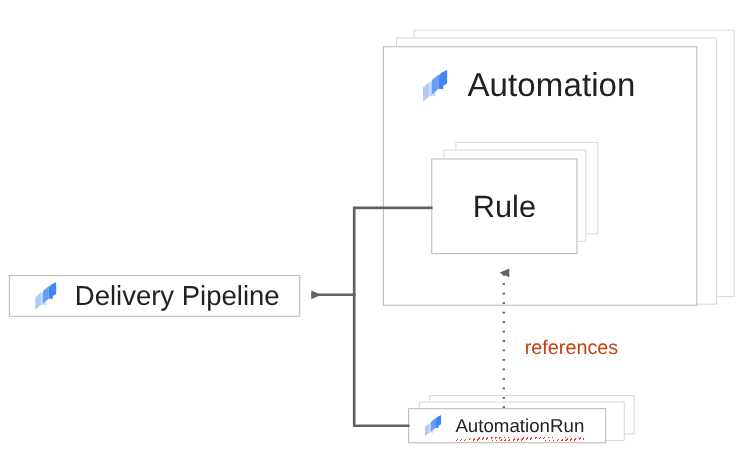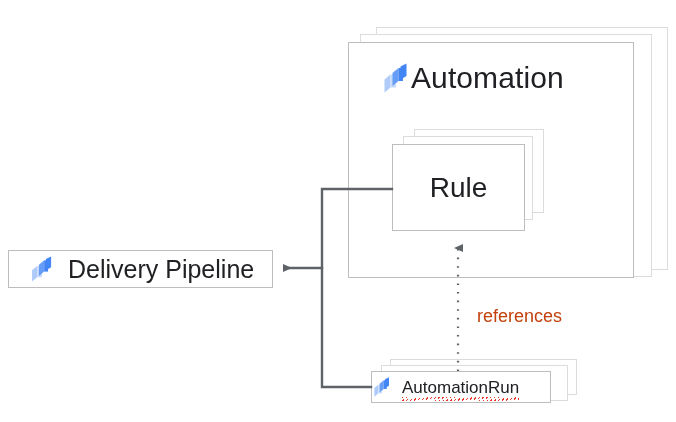--- a/index.html
+++ b/index.html
@@ -45,21 +45,21 @@
   #automation-card {
     left: 348px; top: 42px; width: 286px; height: 236px;
     z-index: 3;
   }
 
   #automation-header {
     position: absolute;
     left: 32px;
     top: 20px;
     display: flex;
-    gap: 0;
+    gap: 14px;
   }
   #automation-title {
     font-size: 30px;
     color: #202124;
     letter-spacing: 0.1px;
     line-height: 1;
     white-space: nowrap;
   }
 
   
@@ -108,20 +108,21 @@
   #automationrun-stack-back1 {
     left: 381px; top: 365px; width: 187px; height: 36px;
     z-index: 5;
   }
   #automationrun-card {
     left: 371px; top: 371px; width: 180px; height: 32px;
     z-index: 6;
     display: flex;
     align-items: center;
     gap: 10px;
+    padding-left: 12px;
   }
   #automationrun-label {
     font-size: 17px;
     color: #202124;
     line-height: 1;
     white-space: nowrap;
     position: relative;
   }
   
   #automationrun-label::after {

